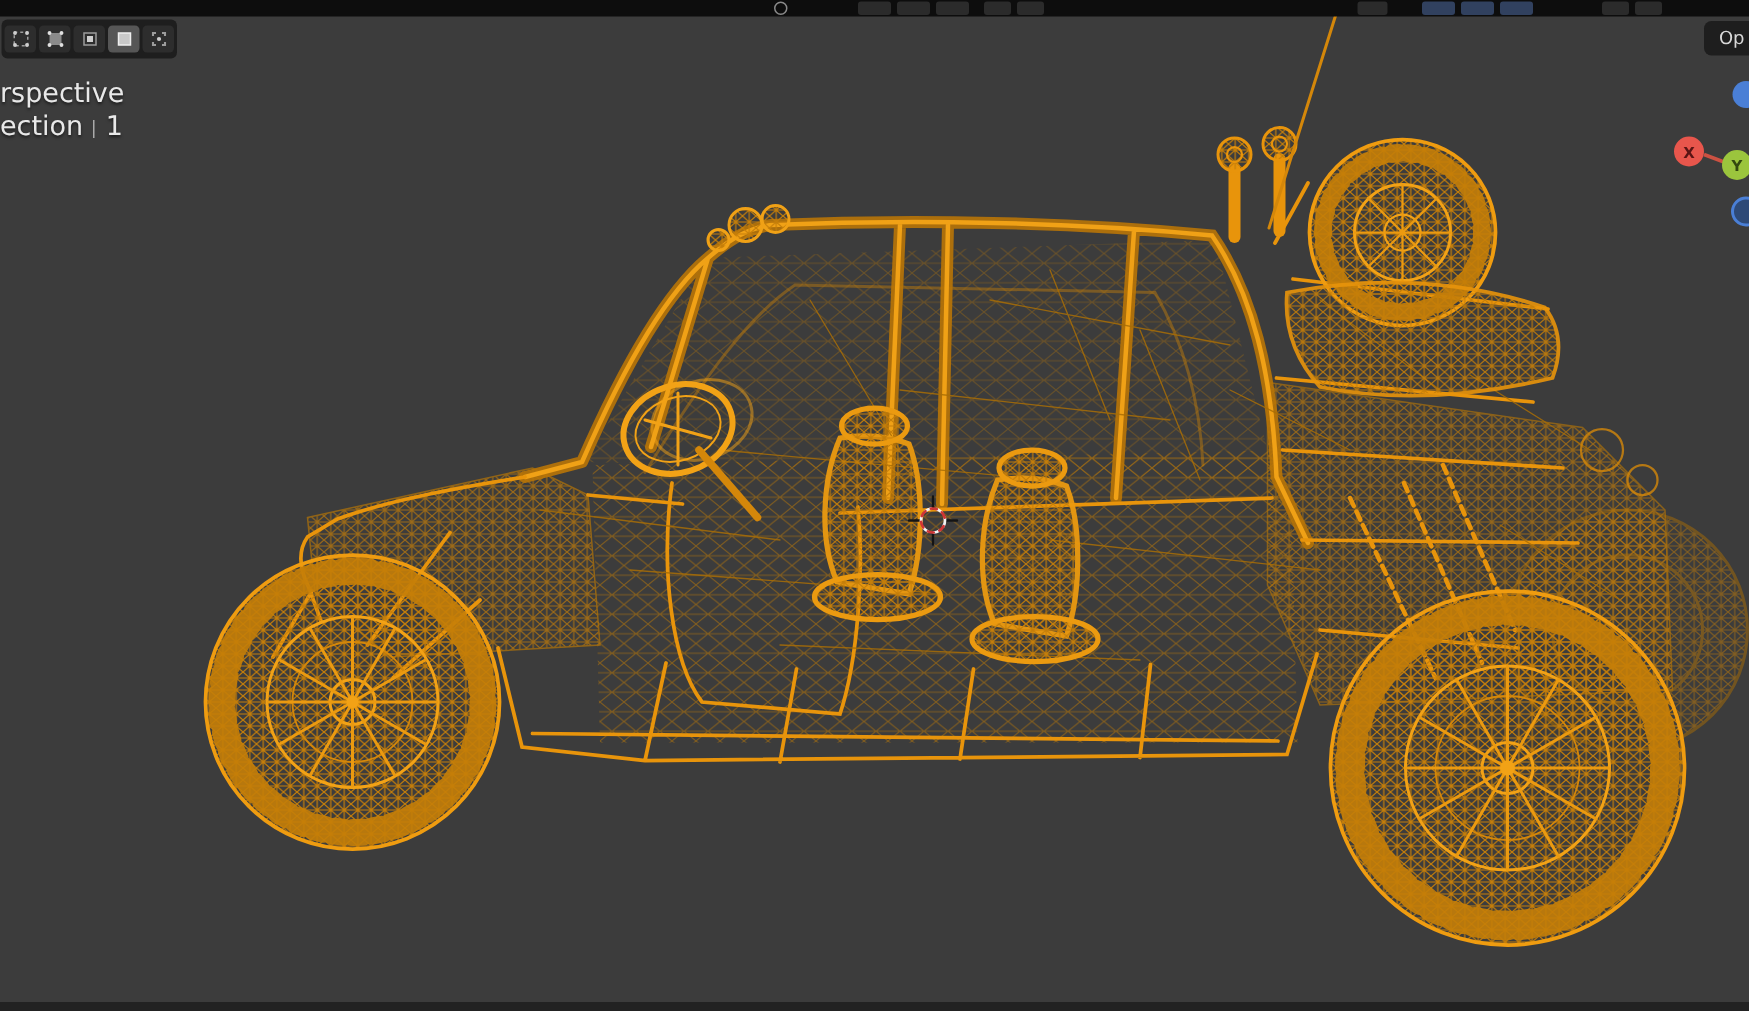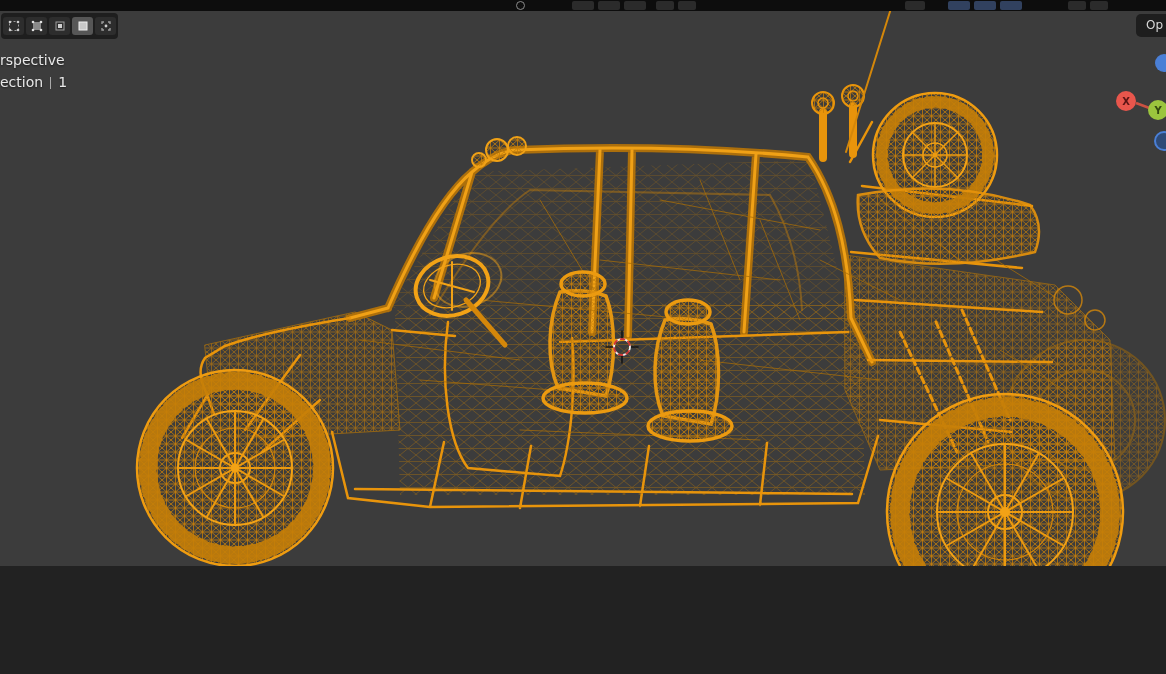--- a/index.html
+++ b/index.html
@@ -1,31 +1,31 @@
 <!DOCTYPE html>
 <html><head>
 <meta charset="utf-8">
 <style>
   html,body{margin:0;padding:0;background:#222;}
-  .page{position:relative;width:1166px;height:566px;background:#3c3c3c;overflow:hidden;
+  .page{position:relative;width:1166px;height:668px;background:#3c3c3c;overflow:hidden;
         font-family:"DejaVu Sans","Liberation Sans",sans-serif;}
   
   .topbar{position:absolute;top:0;left:0;right:0;height:11px;background:#0d0d0d;z-index:6;}
   .tb-btn{position:absolute;top:1px;height:9px;border-radius:2px;background:#2b2b2b;}
   .tb-btn.blue{background:#31415f;}
   .tb-dot{position:absolute;top:1px;width:9px;height:9px;border-radius:50%;border:1.5px solid #8a8a8a;box-sizing:border-box;}
   
   .select-group{position:absolute;top:13px;left:1px;height:22px;background:#1e1e1e;border-radius:4px;
         display:flex;align-items:center;padding:2px;gap:2px;z-index:7;}
   .mode-btn{width:21px;height:18px;background:#2d2d2d;border-radius:3px;display:flex;align-items:center;justify-content:center;cursor:pointer;}
   .mode-btn.active{background:#565656;}
   .options-btn{position:absolute;top:14px;right:-9px;height:23px;padding:0 12px 0 10px;background:#1e1e1e;
         border-radius:5px;color:#d8d8d8;font-size:12px;line-height:23px;z-index:7;cursor:pointer;}
   
-  .vp-text{position:absolute;color:#e8e8e8;font-size:14px;text-shadow:0 1px 2px rgba(0,0,0,.55);z-index:5;white-space:nowrap;}
+  .vp-text{position:absolute;color:#e8e8e8;font-size:18px;text-shadow:0 1px 2px rgba(0,0,0,.55);z-index:5;white-space:nowrap;}
   .vp-text .sep{display:inline-block;width:1px;height:12px;background:#aaa;margin:0 7px;vertical-align:-2px;}
   .vp-line1{left:0;top:52px;}
   .vp-line2{left:0;top:74px;text-align:center;}
   
   .gizmo{position:absolute;left:1112px;top:48px;width:54px;height:106px;z-index:5;}
   .gizmo text{font-size:10px;font-weight:bold;font-family:"DejaVu Sans",sans-serif;text-anchor:middle;}
   
   .scene{position:absolute;left:0;top:0;width:1166px;height:674px;z-index:1;}
 </style>
 </head>

